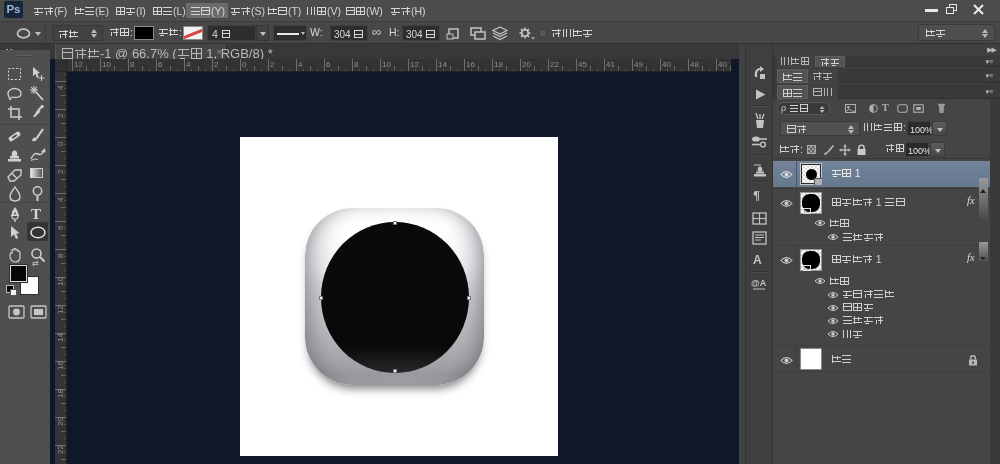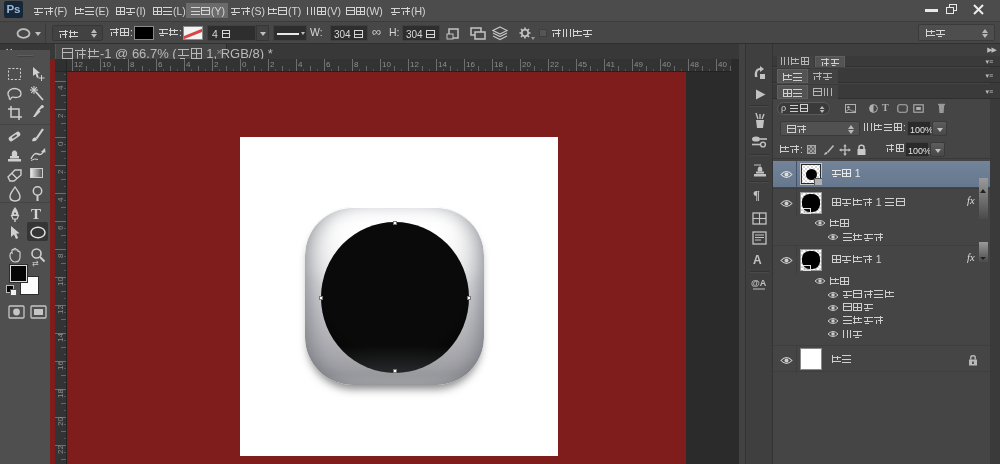--- a/index.html
+++ b/index.html
@@ -220,21 +220,21 @@
  <svg class="abs" style="left:8px;top:255px" width="17" height="14">
       <rect x="1" y="1" width="15" height="12" rx="1" fill="none" stroke="#c6c6c6" stroke-width="1.3"></rect>
       <circle cx="8.5" cy="7" r="3.4" fill="#c6c6c6"></circle>
     </svg>
  <svg class="abs" style="left:30px;top:255px" width="17" height="14">
       <rect x="1" y="1" width="15" height="12" rx="1" fill="none" stroke="#c6c6c6" stroke-width="1.3"></rect>
       <rect x="4" y="4" width="9" height="6" fill="#c6c6c6"></rect>
     </svg>
 </div>
 
-<div class="abs" id="canvas" style="left:50px;top:59px;width:636px;height:405px;background:#7f1d1d">
+<div class="abs" id="canvas" style="left:50px;top:59px;width:689px;height:405px;background:#0f172a">
 
  <div class="abs" style="left:5px;top:0;width:12px;height:13px;background:#303030;border-right:1px solid #262626;border-bottom:1px solid #262626"></div>
 
  <div class="abs" id="hruler" style="left:17px;top:0;width:664px;height:13px;background:#333;border-bottom:1px solid #222;
    background-image:
     repeating-linear-gradient(90deg,#6e6e6e 0,#6e6e6e 1px,transparent 1px,transparent 28px),
     repeating-linear-gradient(90deg,#666 0,#666 1px,transparent 1px,transparent 14px),
     repeating-linear-gradient(90deg,#555 0,#555 1px,transparent 1px,transparent 7px);
    background-size:664px 13px,664px 6px,664px 3px;
    background-position:5px 0,5px 7px,5px 10px;

